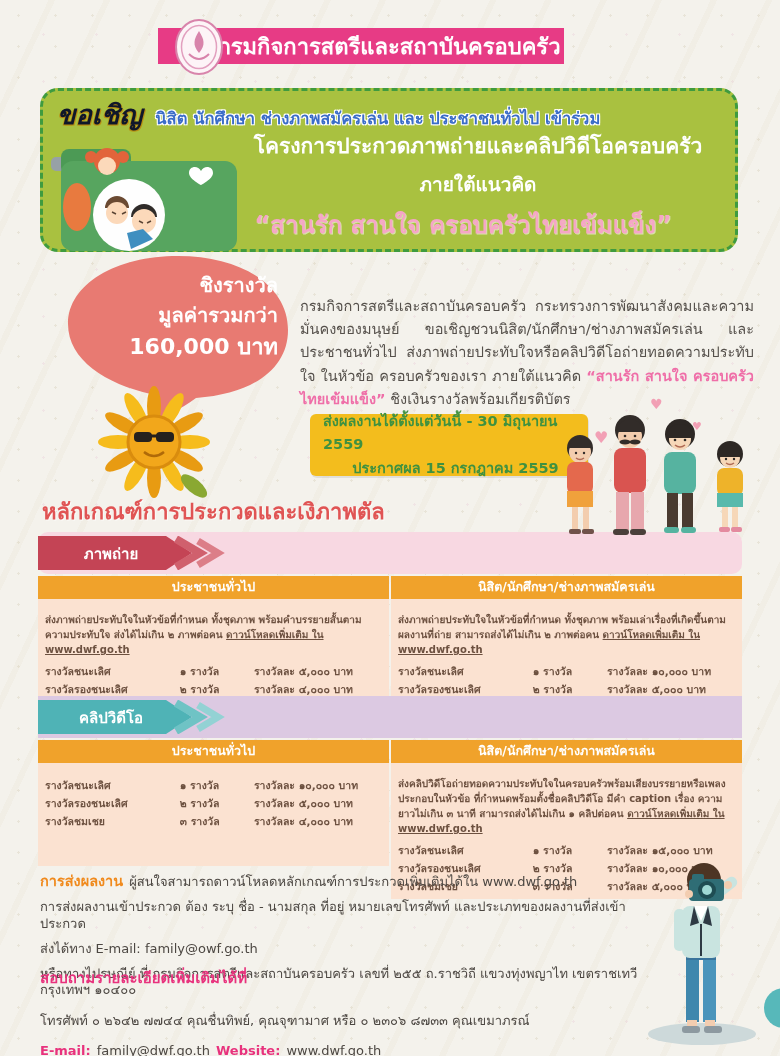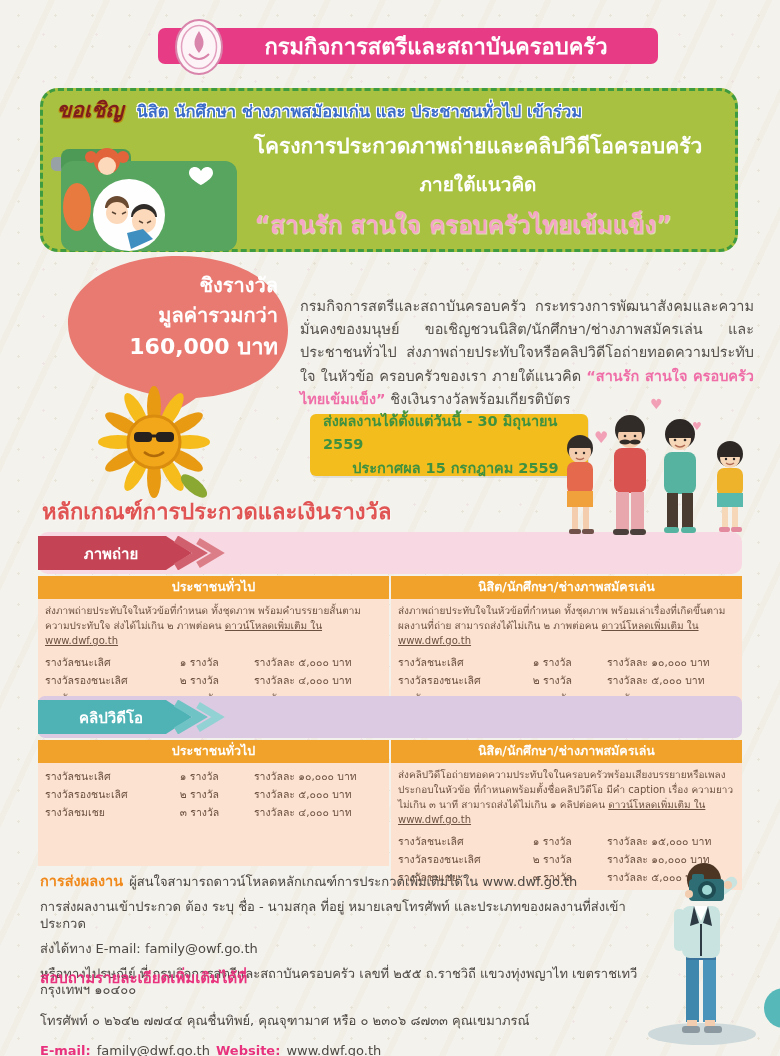--- a/index.html
+++ b/index.html
@@ -14,29 +14,29 @@
   body{margin:0;width:780px;height:1056px;overflow:hidden;
        font-family:"DejaVu Sans","Liberation Sans",sans-serif;}
   .poster{position:relative;width:780px;height:1056px;background:#f4f2ec;
     background-image:
       radial-gradient(rgba(214,205,185,.38) 1.2px,transparent 1.4px),
       radial-gradient(rgba(233,197,211,.30) 1.2px,transparent 1.4px);
     background-size:37px 31px,53px 47px;background-position:0 0,17px 11px;}
   .texture{position:absolute;inset:0;pointer-events:none;
     background:repeating-linear-gradient(115deg,transparent 0 44px,rgba(203,186,142,.07) 44px 50px);}
   
-  .top-banner{position:absolute;left:158px;top:28px;width:500px;height:36px;
-    background:var(--pink);display:flex;align-items:center;justify-content:center;border-radius:7px;}
+  .top-banner{position:absolute;left:158px;top:28px;width:406px;height:36px;
+    background:var(--pink);display:flex;align-items:center;justify-content:center;}
   .top-banner span{color:#fff;font-size:22px;font-weight:bold;padding-left:56px;}
   .seal{position:absolute;left:174px;top:18px;width:50px;height:58px;}
   
   .hero-box{position:absolute;left:40px;top:88px;width:698px;height:164px;
     background:var(--green-box);border:3px dashed var(--green-dash);border-radius:18px;}
   .hero-line1{position:absolute;left:14px;top:2px;width:672px;white-space:nowrap;}
-  .invite{font-size:21px;font-weight:bold;font-style:italic;color:#7f1d1d;
+  .invite{font-size:27px;font-weight:bold;font-style:italic;color:#0f172a;
     text-shadow:1px 1px 0 #b98f12,-1px 1px 0 #b98f12;}
   .audience{font-size:16.5px;font-weight:bold;color:#3a6cc8;margin-left:8px;
     text-shadow:-1px -1px 0 #fff,1px -1px 0 #fff,-1px 1px 0 #fff,1px 1px 0 #fff;}
   .project{position:absolute;left:180px;top:38px;width:510px;text-align:center;
     color:#fff;font-size:21px;font-weight:bold;}
   .concept{position:absolute;left:180px;top:78px;width:510px;text-align:center;
     color:#fff;font-size:19px;font-weight:bold;}
   .slogan{position:absolute;left:140px;top:114px;width:560px;text-align:center;
     color:#f5a6c6;font-size:24px;font-weight:bold;
     text-shadow:1px 1px 0 rgba(255,255,255,.55);}
@@ -57,31 +57,31 @@
     align-items:center;justify-content:center;box-shadow:1px 2px 0 rgba(0,0,0,.08);}
   .dates div{color:var(--date-green);font-weight:bold;font-size:14.5px;line-height:1.6;margin-left:13px;}
   .heart{position:absolute;color:#f2a0b5;}
   
   .family{position:absolute;left:545px;top:392px;width:235px;height:184px;z-index:5;}
   
   .criteria-title{position:absolute;left:42px;top:494px;font-size:22px;font-weight:bold;
     color:var(--title-red);text-shadow:1px 1px 0 rgba(255,255,255,.7);}
   .band{position:absolute;left:38px;width:704px;height:42px;}
   .band-photo{top:532px;background:var(--band-pink);border-radius:10px;}
-  .band-video{top:696px;background:var(--band-lavender);border-radius:7px;}
+  .band-video{top:696px;background:var(--band-lavender);}
   .arrow-svg{position:absolute;left:0;top:4px;width:190px;height:34px;}
   .band-label{position:absolute;left:18px;top:10px;width:110px;text-align:center;
     color:#fff;font-size:15px;font-weight:bold;}
   .ctable{position:absolute;left:38px;width:704px;display:flex;gap:2px;}
   .ctable-photo{top:576px;height:114px;}
   .ctable-video{top:740px;height:126px;}
   .col{flex:1;display:flex;flex-direction:column;}
   .chead{background:var(--orange);color:#fff;font-size:12.5px;font-weight:bold;
     text-align:center;padding:1px 0 2px;}
-  .cbody{background:var(--peach);flex:1;padding:4px 7px 4px;}
+  .cbody{background:var(--peach);flex:1;padding:13px 7px 4px;font-weight:bold;}
   .cdesc{font-size:10px;line-height:1.5;color:var(--table-text);margin-bottom:5px;}
   .clink{text-decoration:underline;}
   .prow{display:flex;font-size:10.5px;color:var(--table-text);line-height:1.72;}
   .prow .pn{width:40%;} .prow .pc{width:22%;} .prow .pa{width:38%;}
   
   .submission{position:absolute;left:40px;top:872px;width:610px;font-size:13px;
     color:#4c4742;line-height:1.3;}
   .submission>div{margin-bottom:8px;}
   .olabel{color:var(--label-orange);font-weight:bold;font-size:14.5px;margin-right:6px;}
   .contact{position:absolute;left:40px;top:966px;width:610px;font-size:13px;color:#4c4742;}
@@ -105,21 +105,21 @@
   <svg class="seal" viewBox="0 0 50 58">
     <ellipse cx="25" cy="29" rx="23" ry="27" fill="#fdf4f7" stroke="#d884ab" stroke-width="2"></ellipse>
     <ellipse cx="25" cy="29" rx="17.5" ry="21.5" fill="none" stroke="#e2a0bf" stroke-width="1.5"></ellipse>
     <path d="M25 13 C20 21 18 27 25 35 C32 27 30 21 25 13 Z" fill="#d884ab"></path>
     <path d="M15 36 Q25 46 35 36" stroke="#d884ab" fill="none" stroke-width="2"></path>
   </svg>
 
   <div class="hero-box">
     <div class="hero-line1">
       <span class="invite">ขอเชิญ</span>
-      <span class="audience">นิสิต นักศึกษา ช่างภาพสมัอมเก่น และ ประชาชนทั่วไป เข้าร่วม</span>
+      <span class="audience">นิสิต นักศึกษา ช่างภาพสมัครเล่น และ ประชาชนทั่วไป เข้าร่วม</span>
     </div>
     <div class="project">โครงการประกวดภาพถ่ายและคลิปวิดีโอครอบครัว</div>
     <div class="concept">ภายใต้แนวคิด</div>
     <div class="slogan">“สานรัก สานใจ ครอบครัวไทยเข้มแข็ง”</div>
     <svg class="folder" viewBox="0 0 192 114">
       <rect x="0" y="16" width="30" height="14" rx="5" fill="#97a1a6"></rect>
       <rect x="10" y="8" width="70" height="26" rx="8" fill="#4c9a55"></rect>
       <rect x="10" y="20" width="176" height="90" rx="12" fill="#57a55f"></rect>
       <circle cx="40" cy="16" r="6" fill="#e2643b"></circle>
         <circle cx="72" cy="16" r="6" fill="#e2643b"></circle>
@@ -228,21 +228,21 @@
       <circle cx="189" cy="67" r="1.2" fill="#2d2825"></circle>
     <path d="M181 71 q4 3 8 0" stroke="#b06a54" stroke-width="1.4" fill="none"></path>
     <rect x="172" y="76" width="26" height="28" rx="7" fill="#eeb32a"></rect>
     <rect x="172" y="101" width="26" height="14" fill="#58b9ac"></rect>
     <rect x="177" y="115" width="6" height="21" fill="#f6d7b8"></rect>
       <rect x="187" y="115" width="6" height="21" fill="#f6d7b8"></rect>
     <rect x="174" y="135" width="11" height="5" rx="2" fill="#e48a9f"></rect>
       <rect x="186" y="135" width="11" height="5" rx="2" fill="#e48a9f"></rect>
   </svg>
 
-  <div class="criteria-title">หลักเกณฑ์การประกวดและเงินรางวัล</div>
+  <div class="criteria-title">หลักเกณฑ์การประกวดและเงิภาพตัล</div>
 
   <div class="band band-photo">
     <svg class="arrow-svg" viewBox="0 0 190 34">
       <polygon points="0,0 128,0 154,17 128,34 0,34" fill="#c44455"></polygon>
       <polyline points="138,3 162,17 138,31" stroke="#d0606d" stroke-width="8" fill="none"></polyline>
       <polyline points="160,5 180,17 160,29" stroke="#dc7e88" stroke-width="7" fill="none"></polyline>
     </svg>
     <div class="band-label">ภาพถ่าย</div>
   </div>
 

